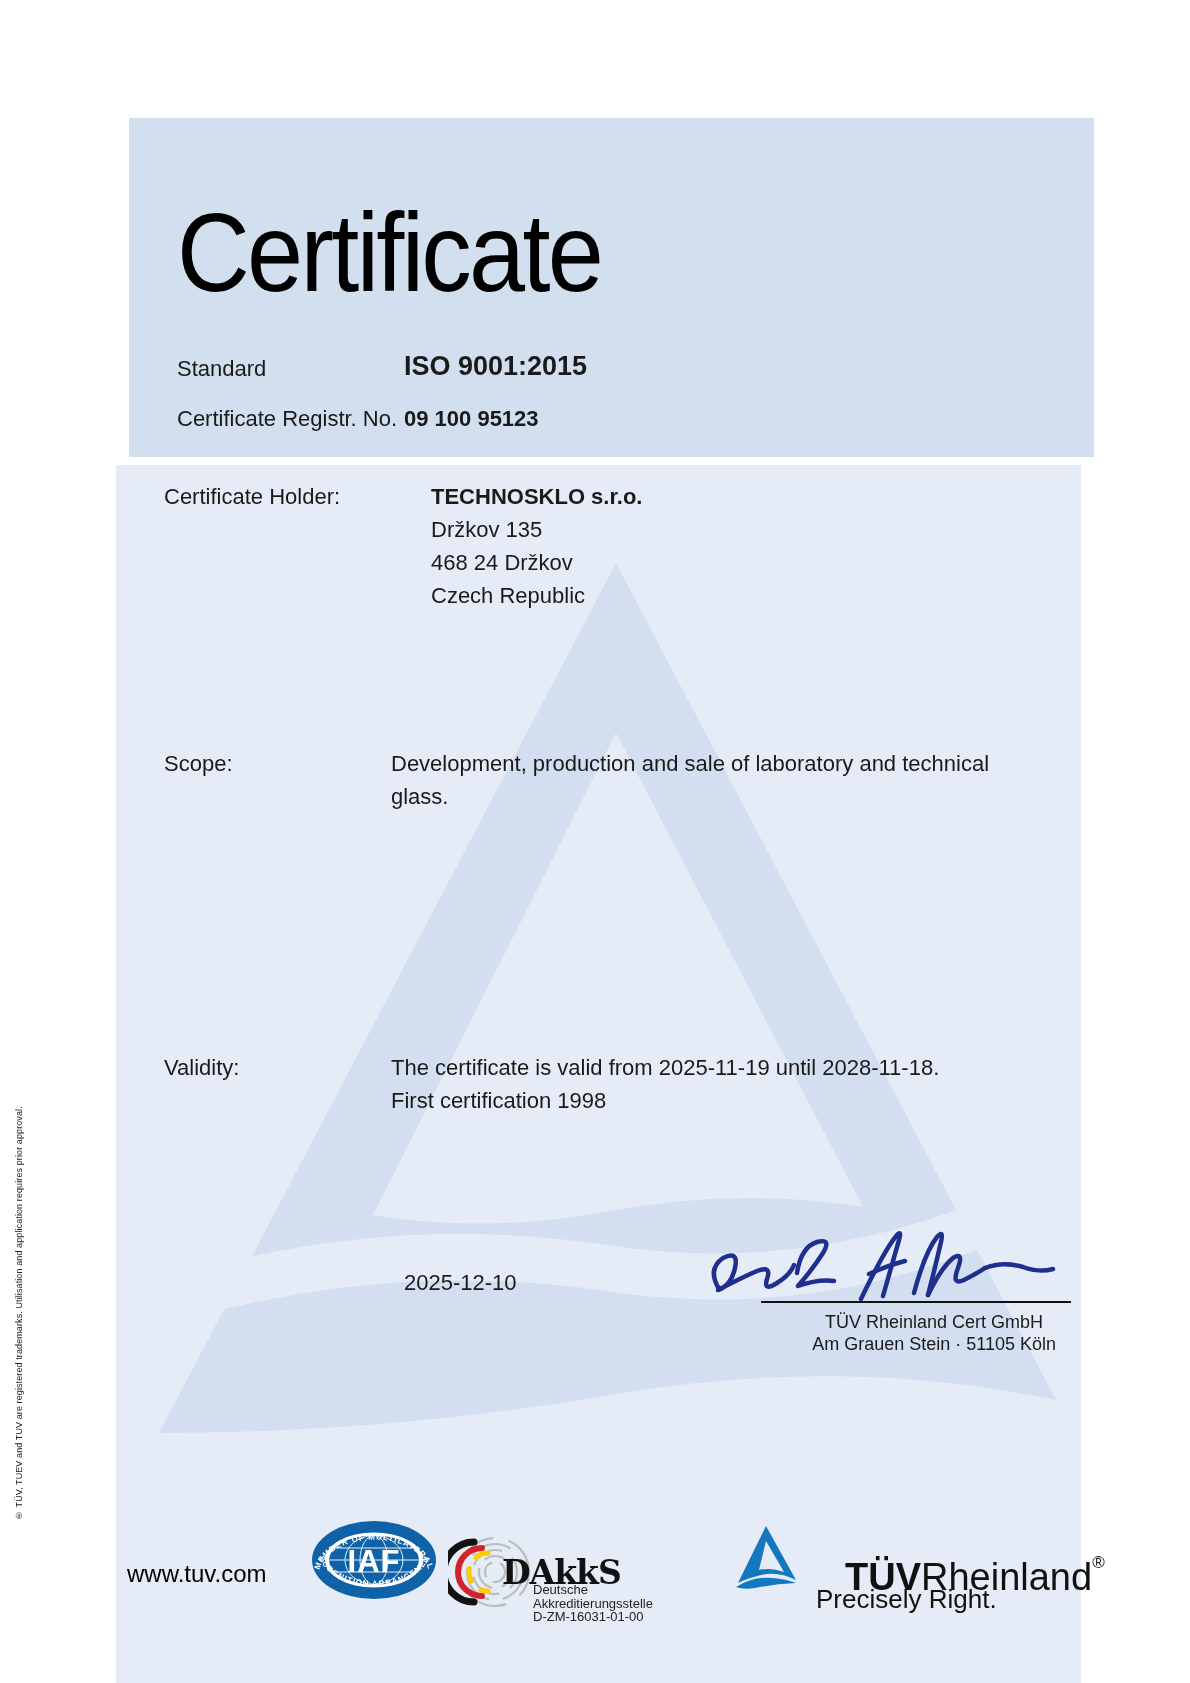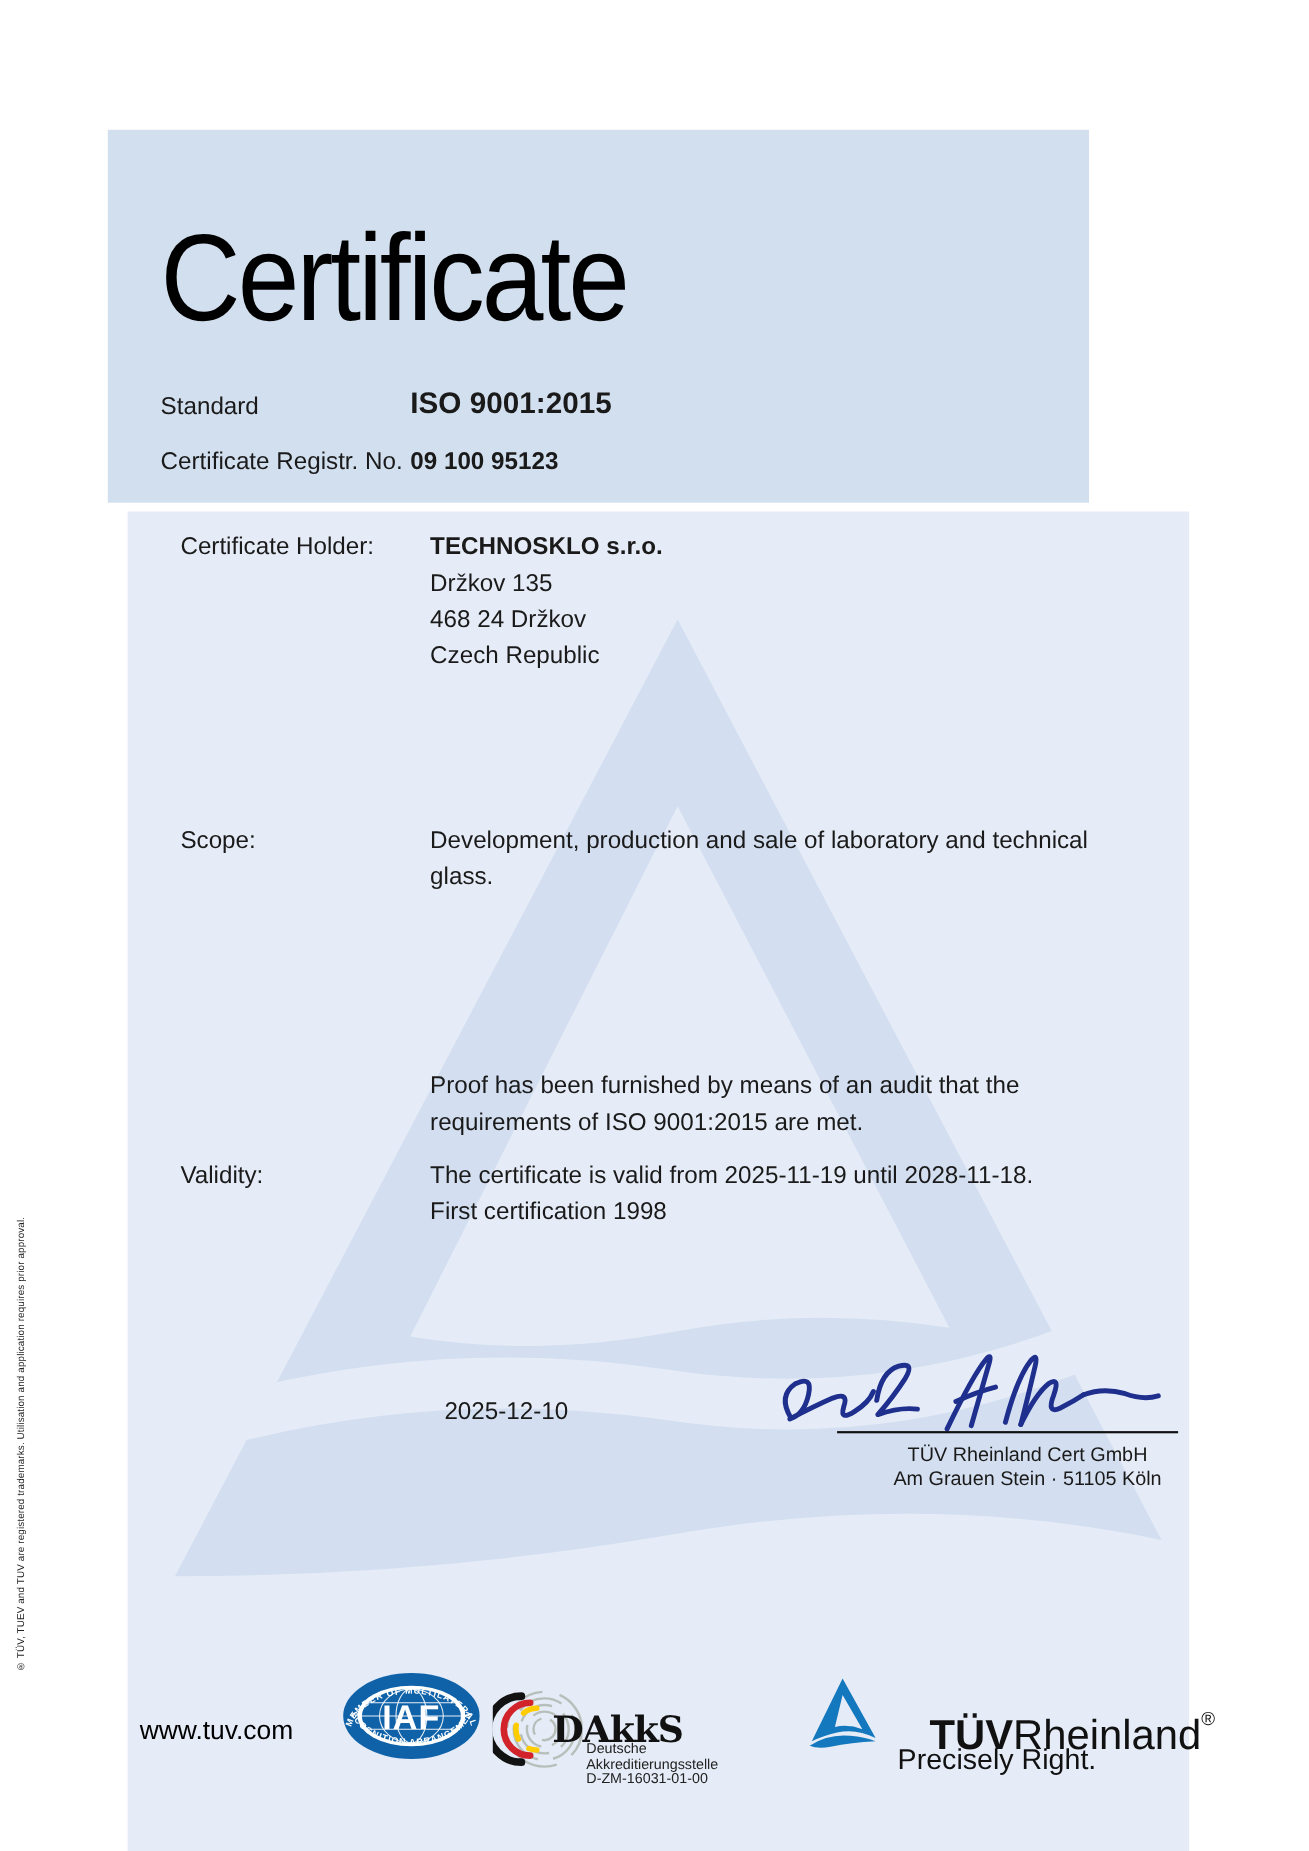--- a/index.html
+++ b/index.html
@@ -9,21 +9,21 @@
     font-family:"Liberation Sans",sans-serif;color:#1a1a1a;overflow:hidden;
   }
   
   .side-note{
     position:absolute;left:14px;top:1088px;height:432px;width:16px;
     writing-mode:vertical-rl;transform:rotate(180deg);
     font-size:9px;color:#222;white-space:nowrap;letter-spacing:0.1px;
   }
   
   .header-box{
-    position:absolute;left:98px;top:118px;width:892px;height:339px;
+    position:absolute;left:129px;top:118px;width:965px;height:339px;
     background:var(--header-box,#d2dfee);
   }
   .cert-title{
     position:absolute;left:48px;top:79px;margin:0;
     font-size:112px;line-height:112px;font-weight:normal;color:#000;
     letter-spacing:-3px;transform:scaleX(0.9);transform-origin:left center;
     white-space:nowrap;
   }
   .t{position:absolute;font-size:22px;line-height:33px;color:#1a1a1a;white-space:nowrap;}
   .lab{left:48px;}
@@ -73,37 +73,33 @@
 
   <section class="body-box">
 
     <svg class="watermark" width="920" height="900" viewBox="0 0 920 900" aria-hidden="true">
       <path style="fill:var(--watermark,#d3dff0)" fill-rule="evenodd" d="M475,8 L915,845 Q700,800 470,840 Q250,878 18,878 Z
            M475,178 L722,652 Q595,632 470,656 Q345,679 232,660 Z"></path>
       <path style="fill:var(--body-box,#e6ecf7)" d="M0,732 Q230,655 465,690 Q700,726 920,608 L920,656 Q700,772 465,736 Q230,702 0,778 Z"></path>
     </svg>
 
     <div class="t lab" style="top:15px;">Certificate Holder:</div>
-    <div class="t val" style="top:15px;">
+    <div class="t val" style="top:15px;margin-left:40px;">
       <div class="b">TECHNOSKLO s.r.o.</div>
       <div>Držkov 135</div>
       <div>468 24 Držkov</div>
       <div>Czech Republic</div>
     </div>
 
     <div class="t lab" style="top:282px;">Scope:</div>
     <div class="t val" style="top:282px;">
       <div>Development, production and sale of laboratory and technical</div>
       <div>glass.</div>
     </div>
 
-    <div class="t val" style="top:505px;">
-      <div>Proof has been furnished by means of an audit that the</div>
-      <div>requirements of ISO 9001:2015 are met.</div>
-    </div>
 
     <div class="t lab" style="top:586px;">Validity:</div>
     <div class="t val" style="top:586px;">
       <div>The certificate is valid from 2025-11-19 until 2028-11-18.</div>
       <div>First certification 1998</div>
     </div>
 
     <div class="t date-text">2025-12-10</div>
 
     <svg class="sig-ink" width="360" height="82" viewBox="0 0 360 82" aria-hidden="true">

